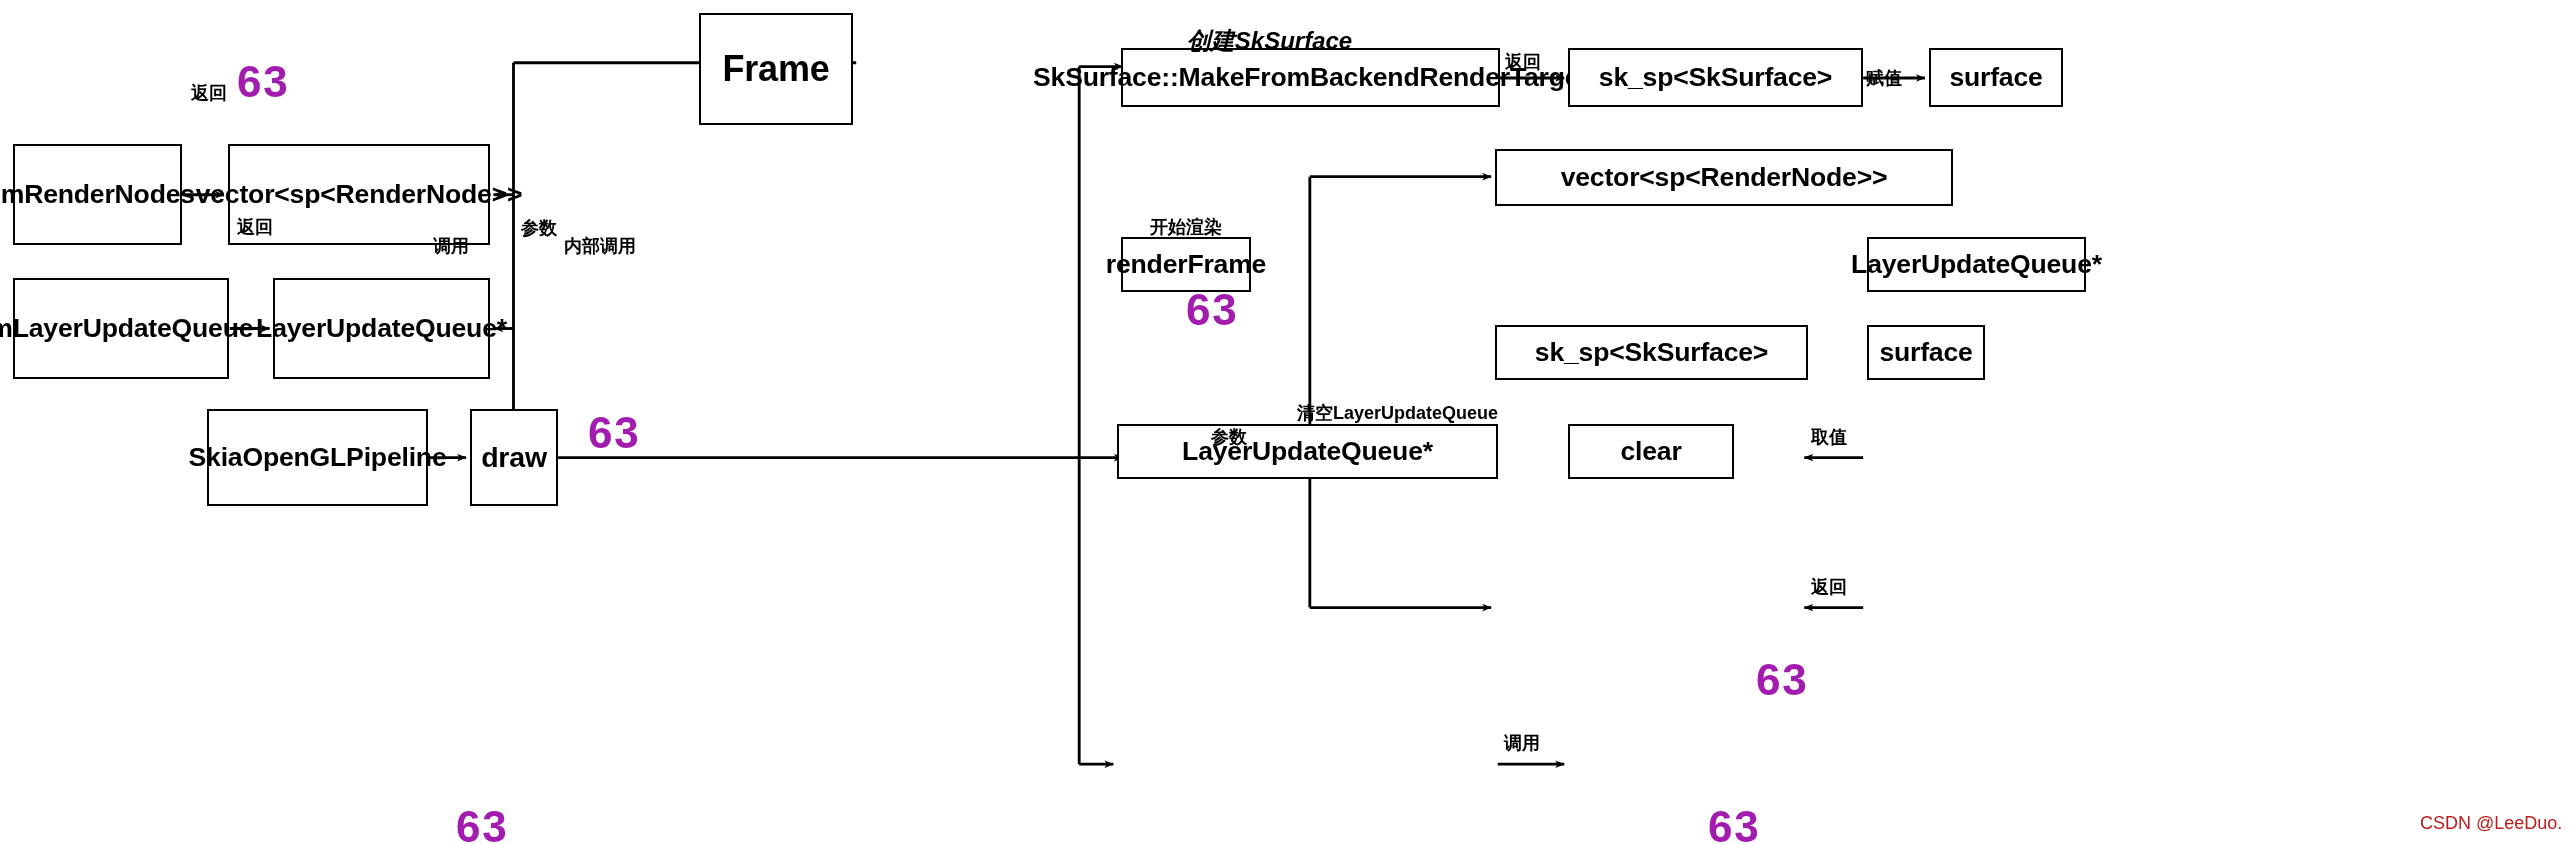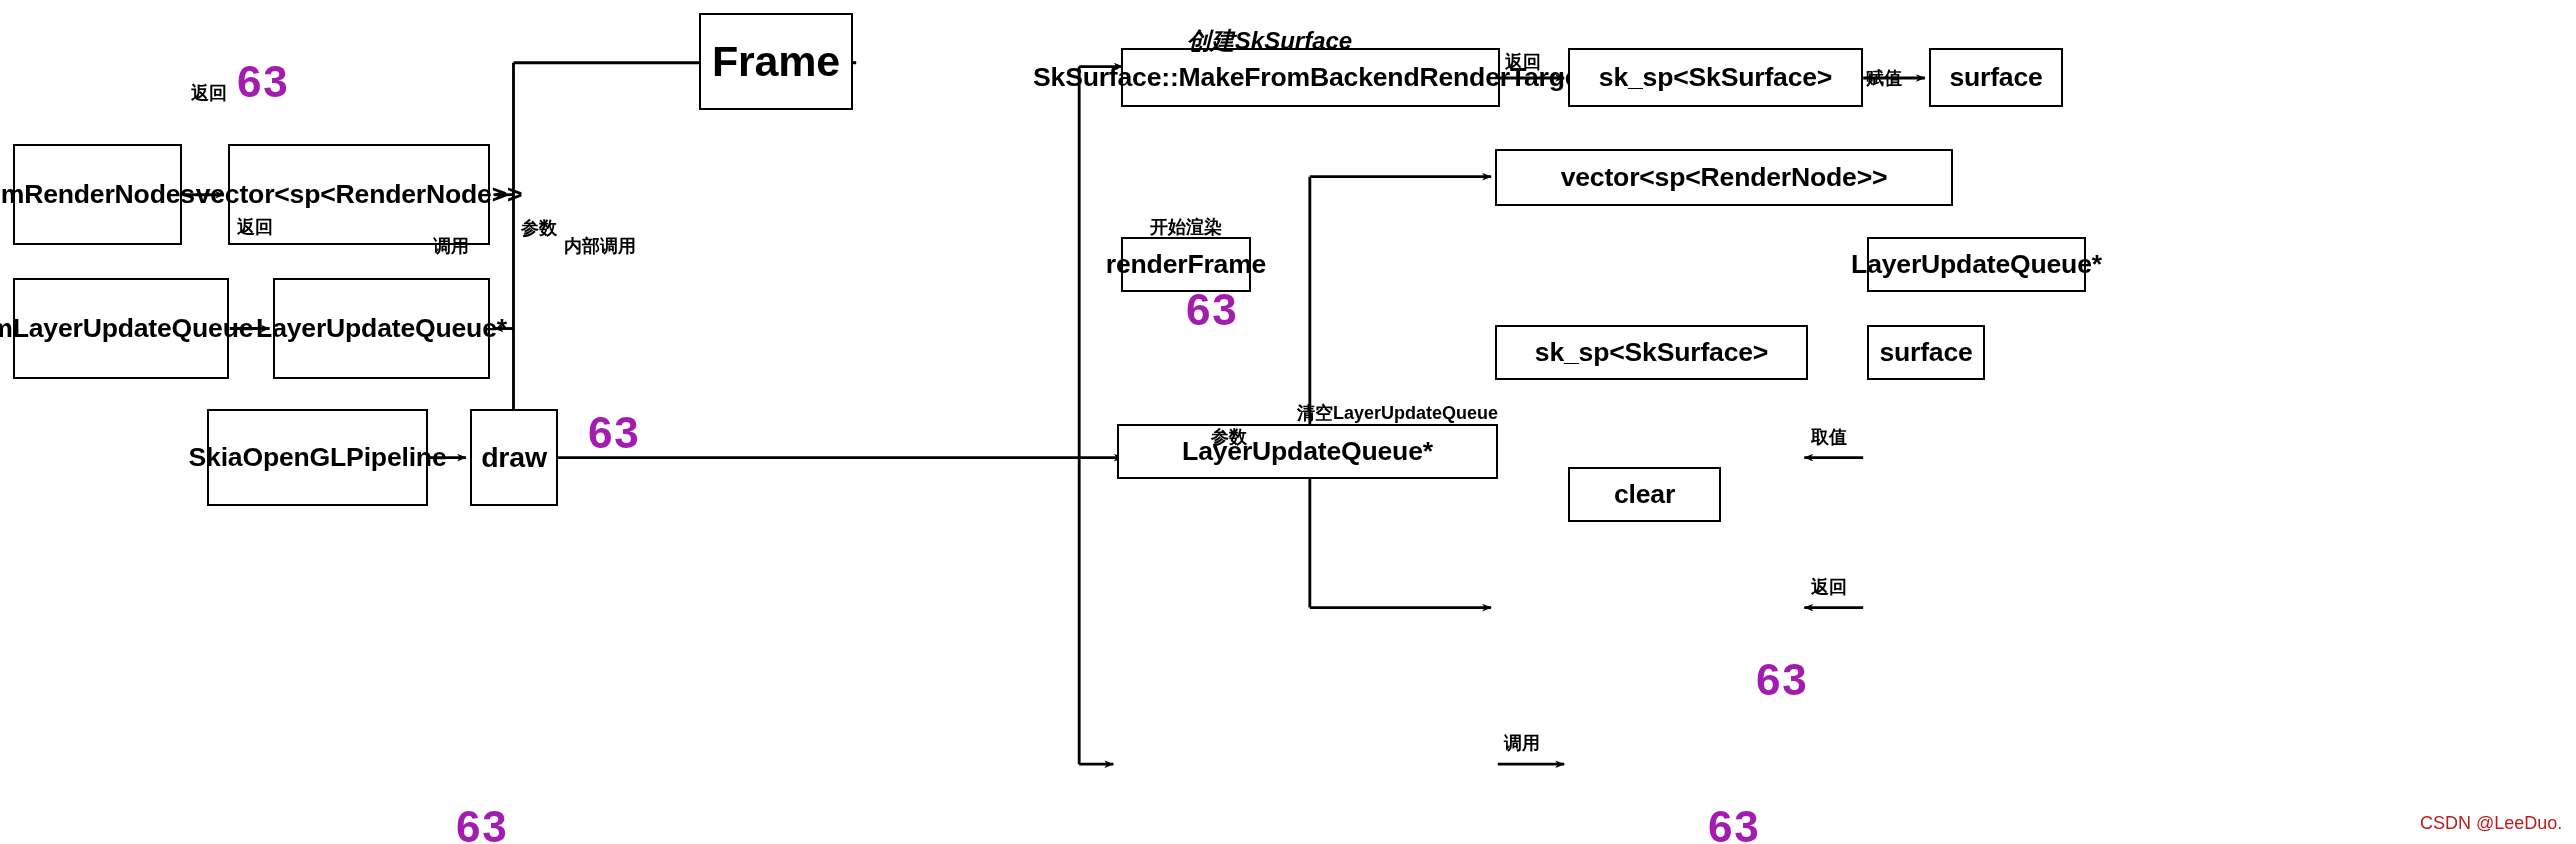--- a/index.html
+++ b/index.html
@@ -127,21 +127,21 @@
       <line x1="1380" y1="640" x2="1571" y2="640" marker-end="url(#arrow)"></line>
 
       <line x1="1963" y1="482" x2="1901" y2="482" marker-end="url(#arrow)"></line>
 
       <line x1="1963" y1="640" x2="1901" y2="640" marker-end="url(#arrow)"></line>
 
       <line x1="1578" y1="805" x2="1648" y2="805" marker-end="url(#arrow)"></line>
     </g>
   </svg>
 
-  <div class="node" style="left:699px;top:13.3px;width:154px;height:97px;font-size:43px;">Frame</div>
+  <div class="node" style="left:699px;top:13.3px;width:154px;height:112px;font-size:36px;">Frame</div>
 
   <div class="node" style="left:13.3px;top:144px;width:169px;height:101px;font-size:26.6px;">mRenderNodes</div>
 
   <div class="node" style="left:228px;top:144px;width:262px;height:101px;font-size:26.6px;">vector&lt;sp&lt;RenderNode&gt;&gt;</div>
 
   <div class="node" style="left:13.3px;top:278px;width:216px;height:101px;font-size:26.6px;">mLayerUpdateQueue</div>
 
   <div class="node" style="left:273px;top:278px;width:217px;height:101px;font-size:26.6px;">LayerUpdateQueue*</div>
 
   <div class="node" style="left:207px;top:409px;width:221px;height:97px;font-size:26.6px;">SkiaOpenGLPipeline</div>
@@ -160,21 +160,21 @@
 
 
   <div class="node" style="left:1867px;top:237px;width:219px;height:55px;font-size:26.6px;">LayerUpdateQueue*</div>
 
   <div class="node" style="left:1495px;top:325px;width:313px;height:55px;font-size:26.6px;">sk_sp&lt;SkSurface&gt;</div>
 
   <div class="node" style="left:1867px;top:325px;width:118px;height:55px;font-size:26.6px;">surface</div>
 
   <div class="node" style="left:1117px;top:424px;width:381px;height:55px;font-size:26.6px;">LayerUpdateQueue*</div>
 
-  <div class="node" style="left:1568px;top:424px;width:153px;height:55px;font-size:26.6px;margin-top:43px;">clear</div>
+  <div class="node" style="left:1568px;top:424px;width:166px;height:55px;font-size:26.6px;">clear</div>
 
   <div class="edge-label" style="left:191px;top:81px;font-size:18px;">返回</div>
 
   <div class="edge-label" style="left:237px;top:215px;font-size:18px;">返回</div>
 
   <div class="edge-label" style="left:433px;top:234px;font-size:18px;">调用</div>
 
   <div class="edge-label" style="left:521px;top:216px;font-size:18px;">参数</div>
 
   <div class="edge-label" style="left:564px;top:234px;font-size:18px;">内部调用</div>

